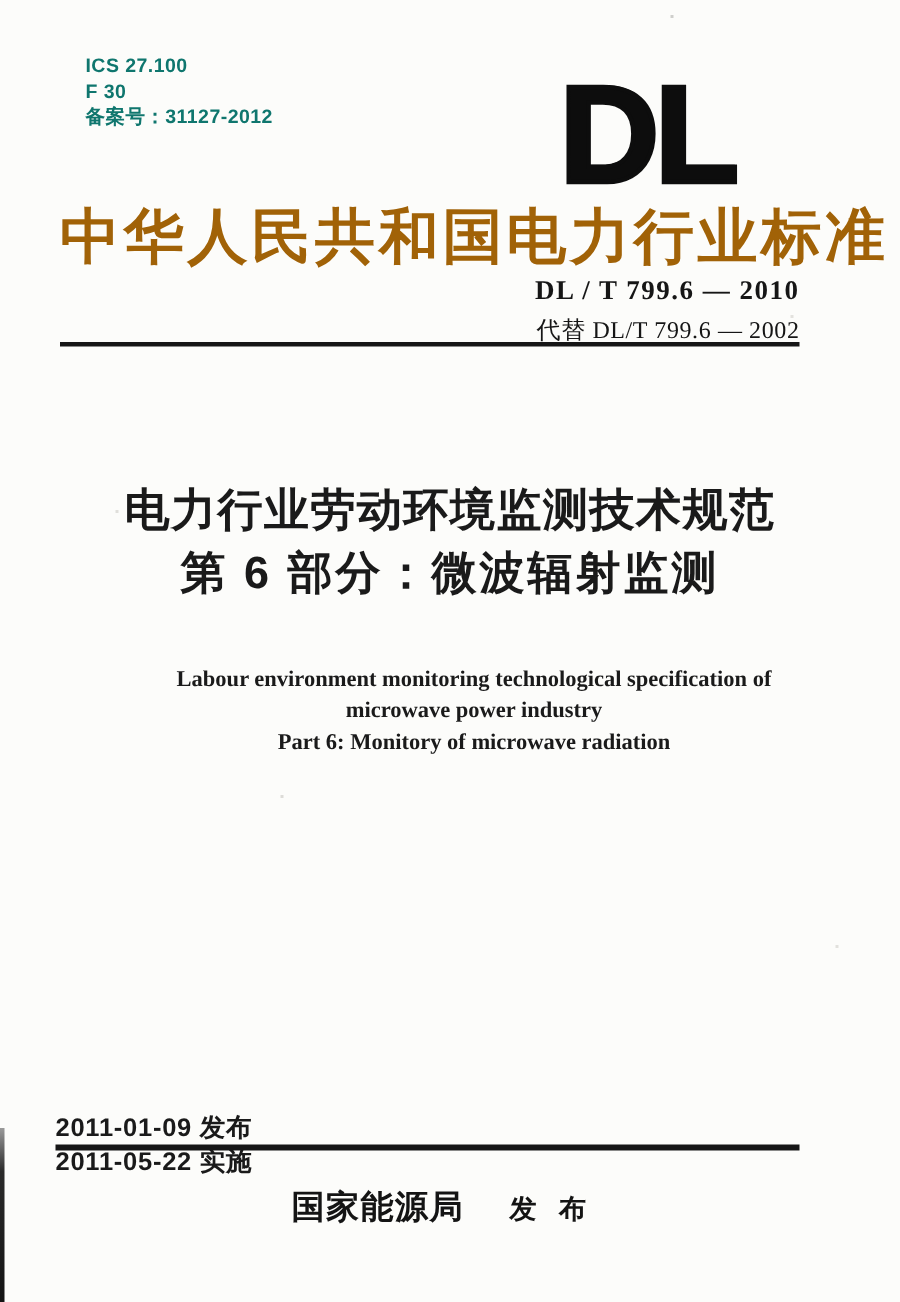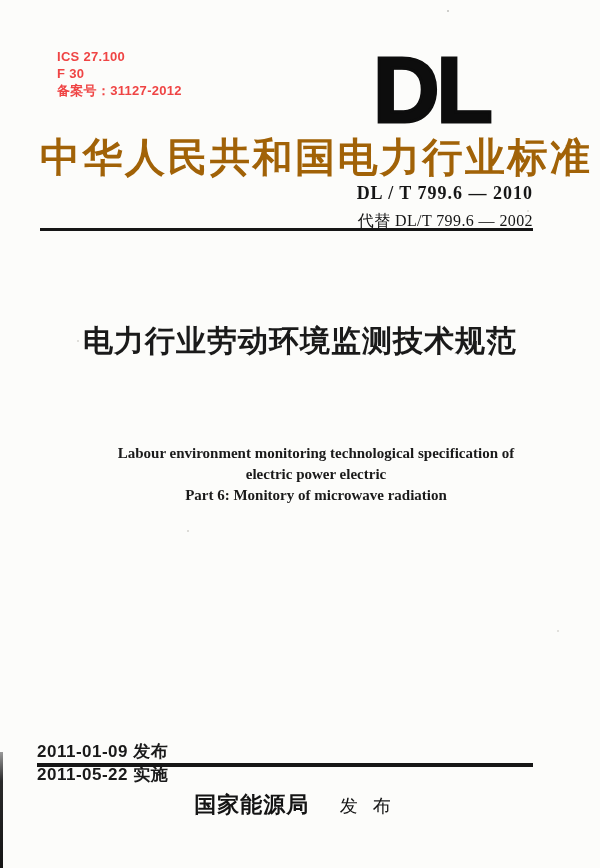--- a/index.html
+++ b/index.html
@@ -13,26 +13,26 @@
     background: #fcfcfa;
     overflow: hidden;
     font-family: "Liberation Sans", sans-serif;
     color: #1c1c1c;
   }
 
   
   .ics-block {
     position: absolute;
     left: 57px;
-    top: 48px;
+    top: 35px;
     font-size: 13px;
     font-weight: bold;
     line-height: 17px;
     letter-spacing: 0.3px;
-    color: #ef4444;
+    color: #0f766e;
   }
 
   
   .dl-logo {
     position: absolute;
     left: 373px;
     top: 57px;
     width: 132px;
     height: 66px;
   }
@@ -140,21 +140,21 @@
     text-align: center;
     color: #141414;
   }
   .publisher-row .pub-name {
     font-size: 22px;
     font-weight: bold;
     letter-spacing: 1px;
   }
   .publisher-row .pub-action {
     font-size: 18px;
-    font-weight: normal;
+    font-weight: bold;
     margin-left: 26px;
     letter-spacing: 15px;
   }
 
   
   .scan-edge-left {
     position: absolute;
     left: 0;
     top: 752px;
     width: 3px;
@@ -191,25 +191,26 @@
 
   <div class="std-num">
     <div class="num-main">DL / T 799.6 — 2010</div>
     <div class="num-replaces">代替 DL/T 799.6 — 2002</div>
   </div>
 
   <div class="rule rule-top"></div>
 
   <div class="title-cn">
     <div class="cn-line1">电力行业劳动环境监测技术规范</div>
+    <div class="cn-line2">第 6 部分：微波辐射监测</div>
   </div>
 
   <div class="title-en">
     <div>Labour environment monitoring technological specification of</div>
-    <div>electric power electric</div>
+    <div>microwave power industry</div>
     <div>Part 6: Monitory of microwave radiation</div>
   </div>
 
   <div class="dates-row">
     <span>2011-01-09 发布</span>
     <span>2011-05-22 实施</span>
   </div>
 
   <div class="rule rule-bottom"></div>
 

